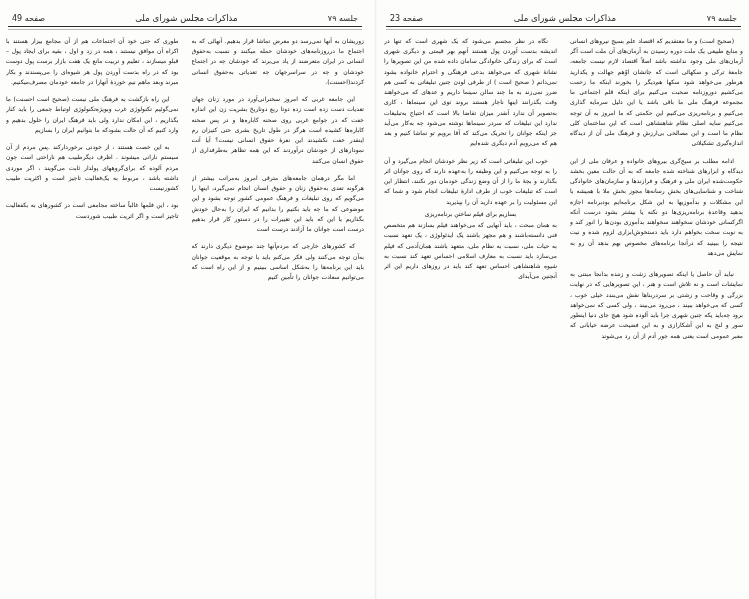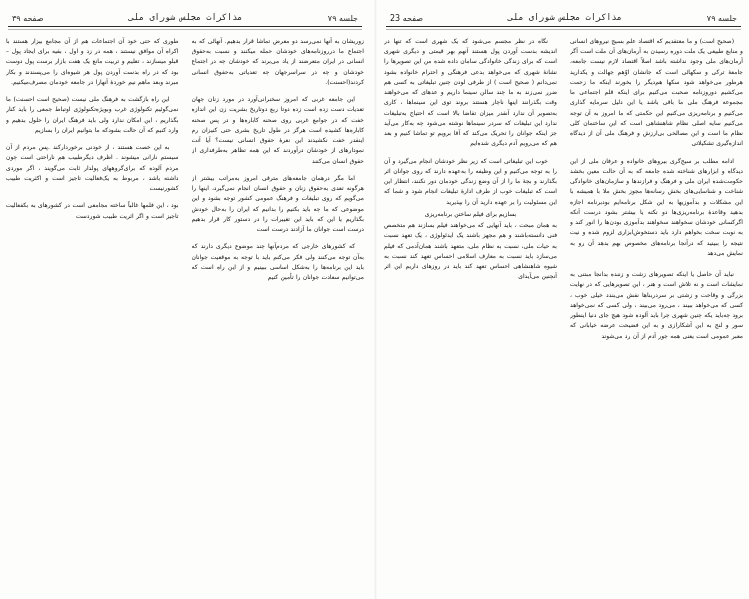--- a/index.html
+++ b/index.html
@@ -57,21 +57,21 @@
     align-items: flex-end;
     justify-content: space-between;
     font-size: 8.2px;
     line-height: 1.1;
     letter-spacing: 0.3px;
     color: #1d1d1d;
     padding: 0 6px 3px 6px;
     white-space: nowrap;
   }
   .rh-side  { flex: 0 0 auto; font-size: 8px; }
-  .rh-title { flex: 1 1 auto; text-align: center; font-size: 8.6px; font-family: Liberation Mono, monospace; }
+  .rh-title { flex: 1 1 auto; text-align: center; font-size: 8.6px; }
 
   .head-rule {
     height: 0;
     border-top: 1.15px solid #2a2a2a;
     margin: 0 2px 1.5px 2px;
   }
   .head-rule-thin {
     height: 0;
     border-top: 0.5px solid #7d7d7d;
     margin: 0 2px 6px 2px;
@@ -161,21 +161,21 @@
       </div>
 
     </div>
   </div>
 
   <div class="page page-left">
 
     <div class="running-head">
       <span class="rh-side">جلسه ۷۹</span>
       <span class="rh-title">مذاکرات مجلس شورای ملی</span>
-      <span class="rh-side">صفحه ۳۹</span>
+      <span class="rh-side">صفحه 49</span>
     </div>
     <div class="head-rule"></div>
     <div class="head-rule-thin"></div>
 
     <div class="columns">
 
       <div class="col">
         <p class="para">زوریشان به آنها نمی‌رسد دو معرض تماشا قرار بدهیم. آنهائی که به اجتماع ما درروزنامه‌های خودشان حمله میکنند و نسبت به‌حقوق انسانی در ایران متعرضند از یاد می‌برند که خودشان چه در اجتماع خودشان و چه در سراسرجهان چه تعدیاتی به‌حقوق انسانی کردند(احسنت).</p>
         <div class="gap-sm"></div>
         <p class="para indent">این جامعه غربی که امروز سخنرانی‌آورد در مورد زنان جهان تعدیات دست زده است زده دوتا ربع دوتاریخ بشریت زن این اندازه خفت که در جوامع غربی روی صحنه کاباره‌ها و در پس صحنه کاباره‌ها کشیده است هرگز در طول تاریخ بشری حتی کنیزان رم اینقدر خفت نکشیدند این نعرهٔ حقوق انسانی نیست؟ آیا آنت نمودارهای از خودشان درآوردند که این همه تظاهر به‌طرفداری از حقوق انسان می‌کنند</p>

